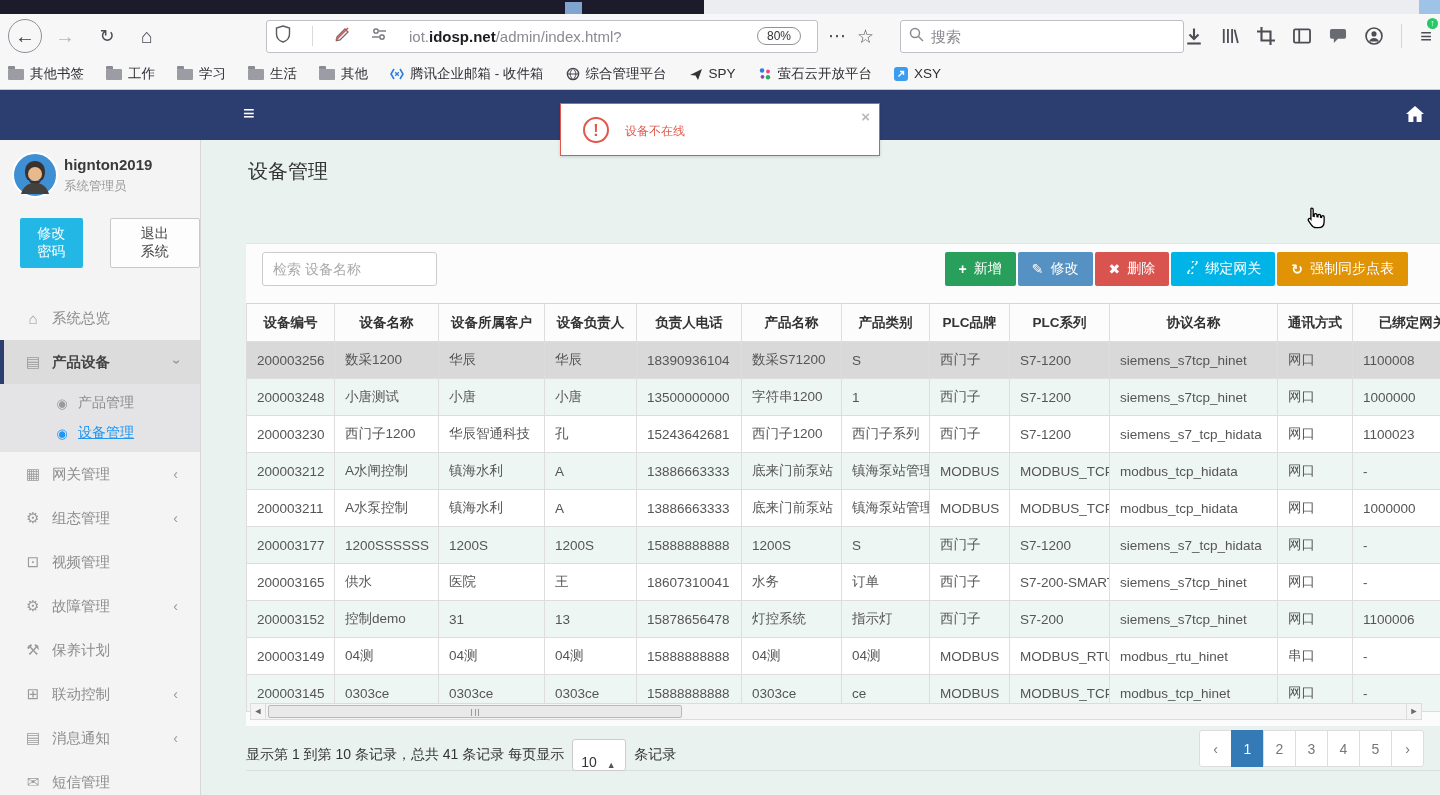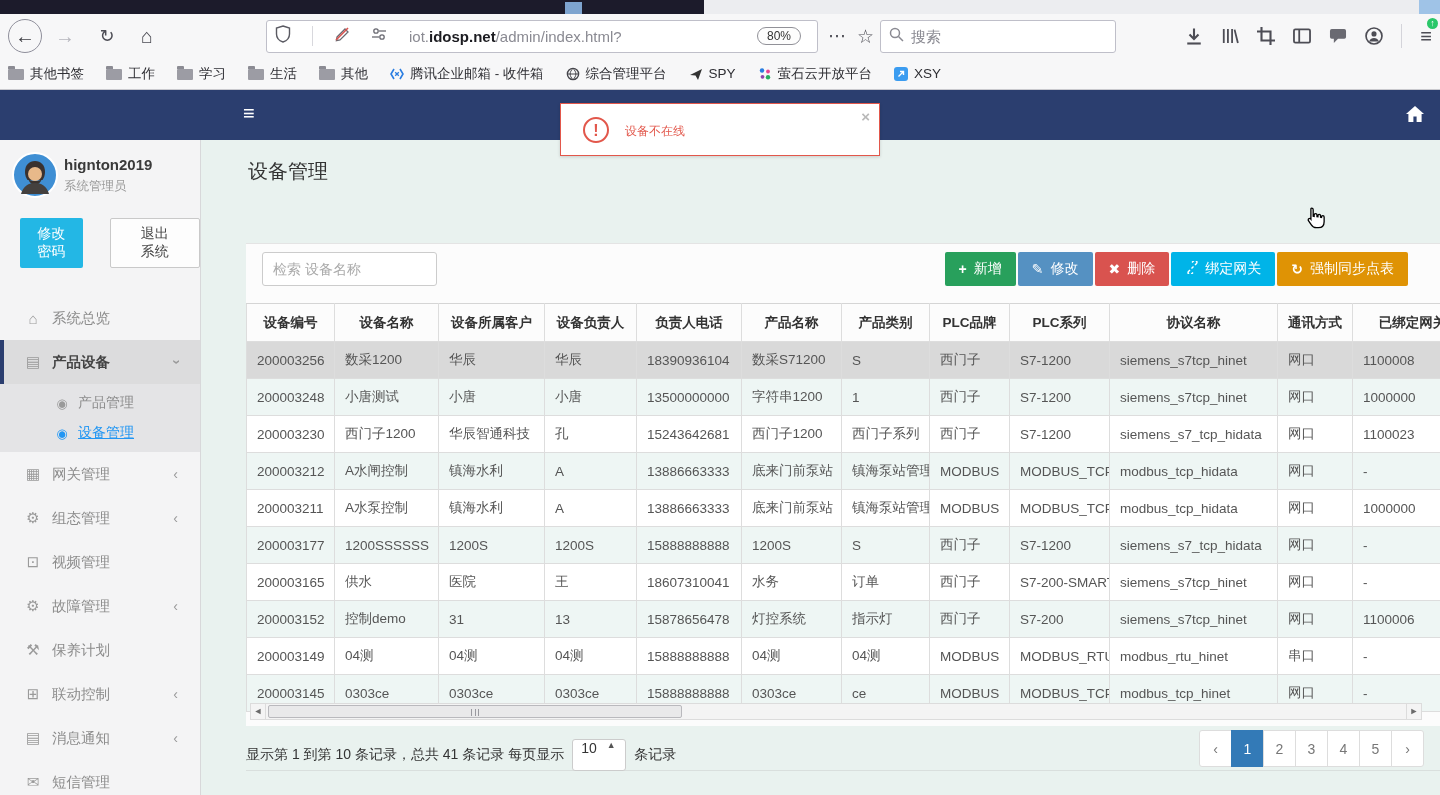--- a/index.html
+++ b/index.html
@@ -17,21 +17,21 @@
   #fwd-btn { width:30px; margin-left:8px; color:#b6b6bd; font-size:20px; }
   #reload-btn { width:30px; margin-left:12px; font-size:18px; }
   #home-btn { width:30px; margin-left:10px; font-size:20px; }
   #urlbar { margin-left:104px; width:552px; height:33px; background:#fff; border:1px solid #bfbfc9; border-radius:3px; display:flex; align-items:center; padding:0 8px;gap:14px; }
   #urlbar .sep { width:1px; height:20px; background:#d8d8dd; margin:0 7px; }
   #url-text { font-size:15px; color:#8a8a92; white-space:nowrap; flex:1; }
   #url-text b { color:#1c1c21; font-weight:600; }
   #zoom-badge { font-size:12px; color:#333; border:1px solid #919198; border-radius:10px; padding:1px 9px; background:#fdfdfd; margin-right:8px; }
   #dots-btn { margin-left:10px; font-size:18px; letter-spacing:1px; }
   #star-btn { margin-left:10px; font-size:19px; }
-  #searchbox { margin-left:6px; width:236px; height:33px; background:#fff; border:1px solid #bfbfc9; border-radius:3px; display:flex; align-items:center; padding:0 8px; }
+  #searchbox { margin-left:26px; width:284px; height:33px; background:#fff; border:1px solid #bfbfc9; border-radius:3px; display:flex; align-items:center; padding:0 8px; }
   #searchbox input { border:none; outline:none; font-size:15px; color:#333; width:180px; background:transparent; font-family:inherit; }
   #searchbox input::placeholder { color:#8a8a92; }
   #right-icons { display:flex; align-items:center; margin-left:auto; margin-right:8px; gap:18px; }
   #right-icons svg { display:block; }
   #menu-btn-wrap { position:relative; }
   #menu-badge { position:absolute; right:-6px; top:-7px; width:11px; height:11px; background:#2ac769; border-radius:50%; color:#fff; font-size:9px; line-height:11px; text-align:center; }
   .vsep { width:1px; height:24px; background:#d4d4da; }
 
   #bookmarks { position:absolute; left:0; top:58px; width:1440px; height:32px; background:#f7f7f8; border-bottom:1px solid #c9c9ce; display:flex; align-items:center; padding-left:8px; gap:22px; list-style:none; }
   .bm { display:flex; align-items:center; gap:6px; font-size:13.5px; color:#2e2e33; white-space:nowrap; }
@@ -99,21 +99,21 @@
   tbody tr.sel td { background:var(--row-selected); }
 
   #hscroll { position:absolute; left:4px; bottom:6px; width:1172px; height:17px; display:flex; align-items:stretch; }
   .scroll-arrow { width:16px; background:#f4f4f4; border:1px solid #dcdcdc; color:#6a6a6a; font-size:9px; text-align:center; line-height:15px; }
   #hscroll-track { position:relative; flex:1; background:#f4f4f4; border-top:1px solid #dcdcdc; border-bottom:1px solid #dcdcdc; }
   #hscroll-thumb { position:absolute; left:2px; top:1px; width:414px; height:13px; background:#e9e9ea; border:1px solid #b9b9bd; border-radius:2px; }
   #thumb-grip { position:absolute; left:50%; top:3px; width:8px; height:7px; margin-left:-4px; border-left:1px solid #9a9aa0; border-right:1px solid #9a9aa0; background:linear-gradient(90deg, transparent 3px, #9a9aa0 3px, #9a9aa0 4px, transparent 4px); }
 
   #footer { position:absolute; left:16px; top:590px; width:1194px; height:41px; border-bottom:1px solid #d9dfdd; }
   #footer-summary { position:absolute; left:0; top:9px; font-size:14px; color:#333; display:flex; align-items:center; gap:8px; }
-  #pagesize { width:54px; height:32px; border:1px solid #ccc; border-radius:3px; background:#fff; display:flex; align-items:flex-start; padding:0 8px; gap:10px; font-size:14px; color:#333; }
+  #pagesize { width:54px; height:32px; border:1px solid #ccc; border-radius:3px; background:#fff; display:flex; align-items:flex-end; padding:0 8px; gap:10px; font-size:14px; color:#333; }
   #pagesize .caret { font-size:9px; color:#555; }
   #pager { position:absolute; right:16px; top:0; display:flex; }
   .pg { min-width:33px; height:37px; border:1px solid #ddd; background:#fff; color:#777; font-size:14px; display:flex; align-items:center; justify-content:center; margin-left:-1px; }
   .pg:first-child { border-radius:3px 0 0 3px; margin-left:0; }
   .pg:last-child { border-radius:0 3px 3px 0; }
   .pg.active { background:var(--pager-active); border-color:var(--pager-active); color:#fff; }
 
   #cursor { position:absolute; left:1303px; top:206px; pointer-events:none; z-index:99; }
 </style>
 </head>

